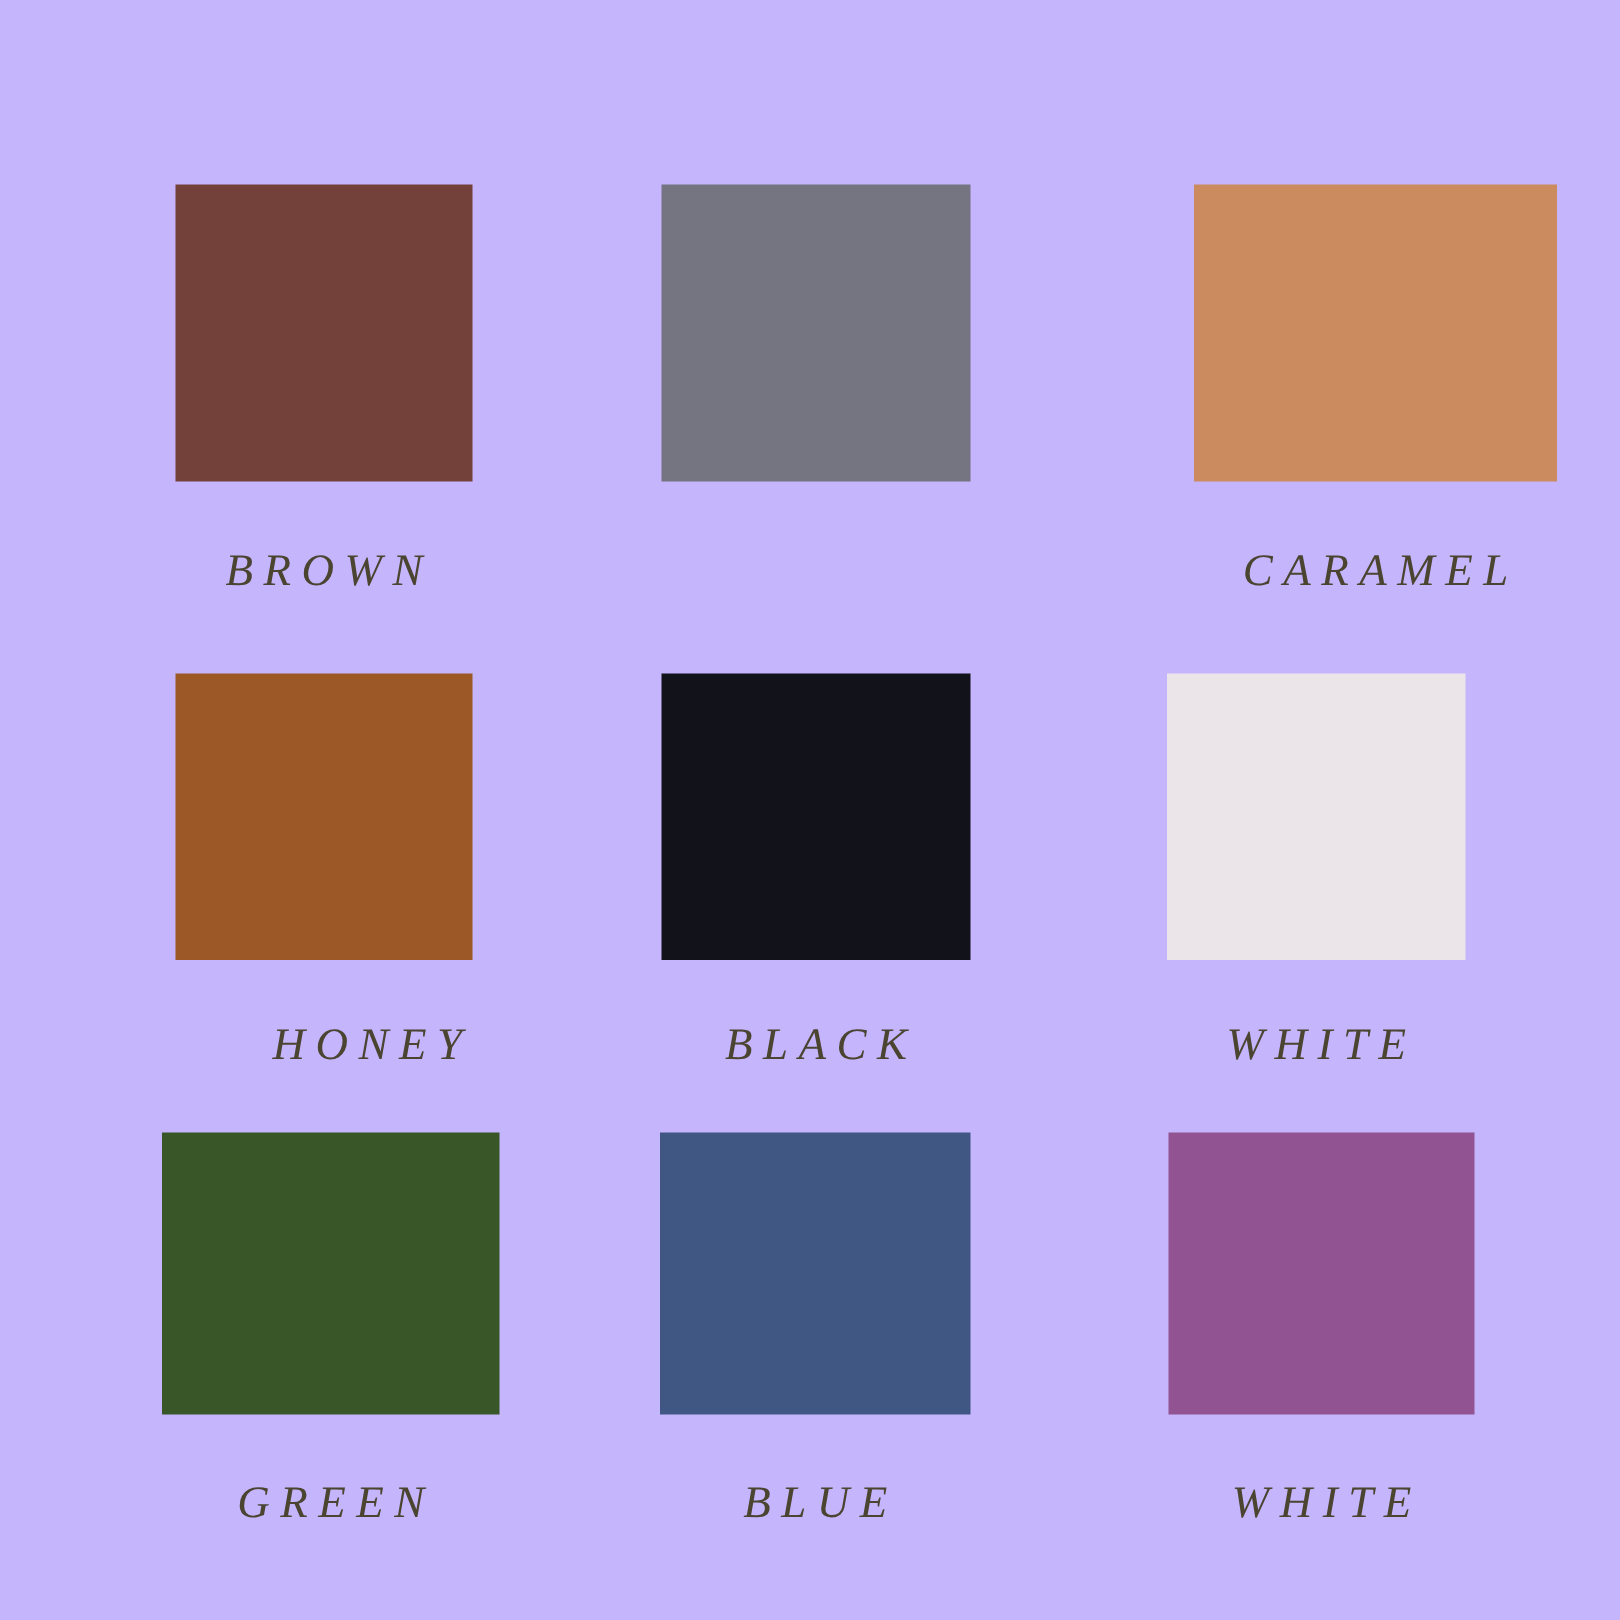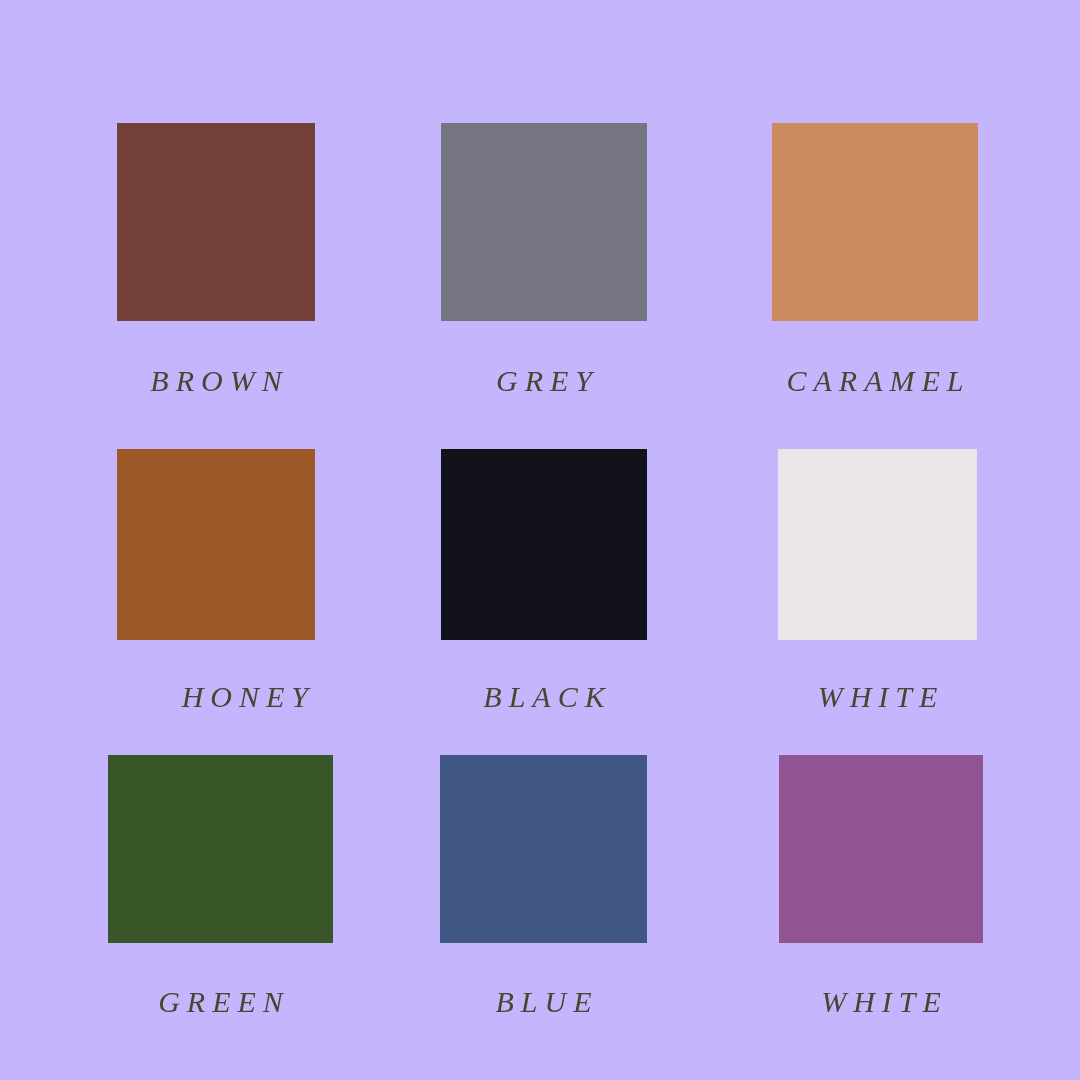--- a/index.html
+++ b/index.html
@@ -44,21 +44,21 @@
     font-size: 30px;
     letter-spacing: 7px;
     text-indent: 7px;
     color: #4a4430;
     white-space: nowrap;
   }
 
   
   .col-0 { left: 117px; width: 198px; }
   .col-1 { left: 441px; width: 206px; }
-  .col-2 { left: 772px; width: 206px; }
+  .col-2 { left: 796px; width: 242px; }
 
   
   .r2.col-0 { left: 108px; width: 225px; }
   .r2.col-1 { left: 440px; width: 207px; }
   .r2.col-2 { left: 779px; width: 204px; }
 
   
   .r1.col-0 { left: 117px; width: 198px; }
   .r1.col-1 { left: 441px; width: 206px; }
   .r1.col-2 { left: 778px; width: 199px; }
@@ -81,21 +81,20 @@
 
 <div id="palette-board" style="background-color: #c4b5fd;">
 
   <div class="swatch-cell r0 col-0">
     <span class="swatch-chip" style="background-color: rgb(116, 64, 58);"></span>
     <span class="swatch-label" style="color: rgb(74, 68, 48);">BROWN</span>
   </div>
 
   <div class="swatch-cell r0 col-1">
     <span class="swatch-chip" style="background-color: rgb(117, 116, 129);"></span>
-    <span class="swatch-label" style="color: rgb(74, 68, 48);">GREY</span>
   </div>
 
   <div class="swatch-cell r0 col-2">
     <span class="swatch-chip" style="background-color: rgb(204, 139, 95);"></span>
     <span class="swatch-label" style="color: rgb(74, 68, 48);">CARAMEL</span>
   </div>
 
   <div class="swatch-cell r1 col-0">
     <span class="swatch-chip" style="background-color: rgb(156, 88, 38);"></span>
     <span class="swatch-label" style="color: rgb(74, 68, 48); text-align: right;">HONEY</span>

